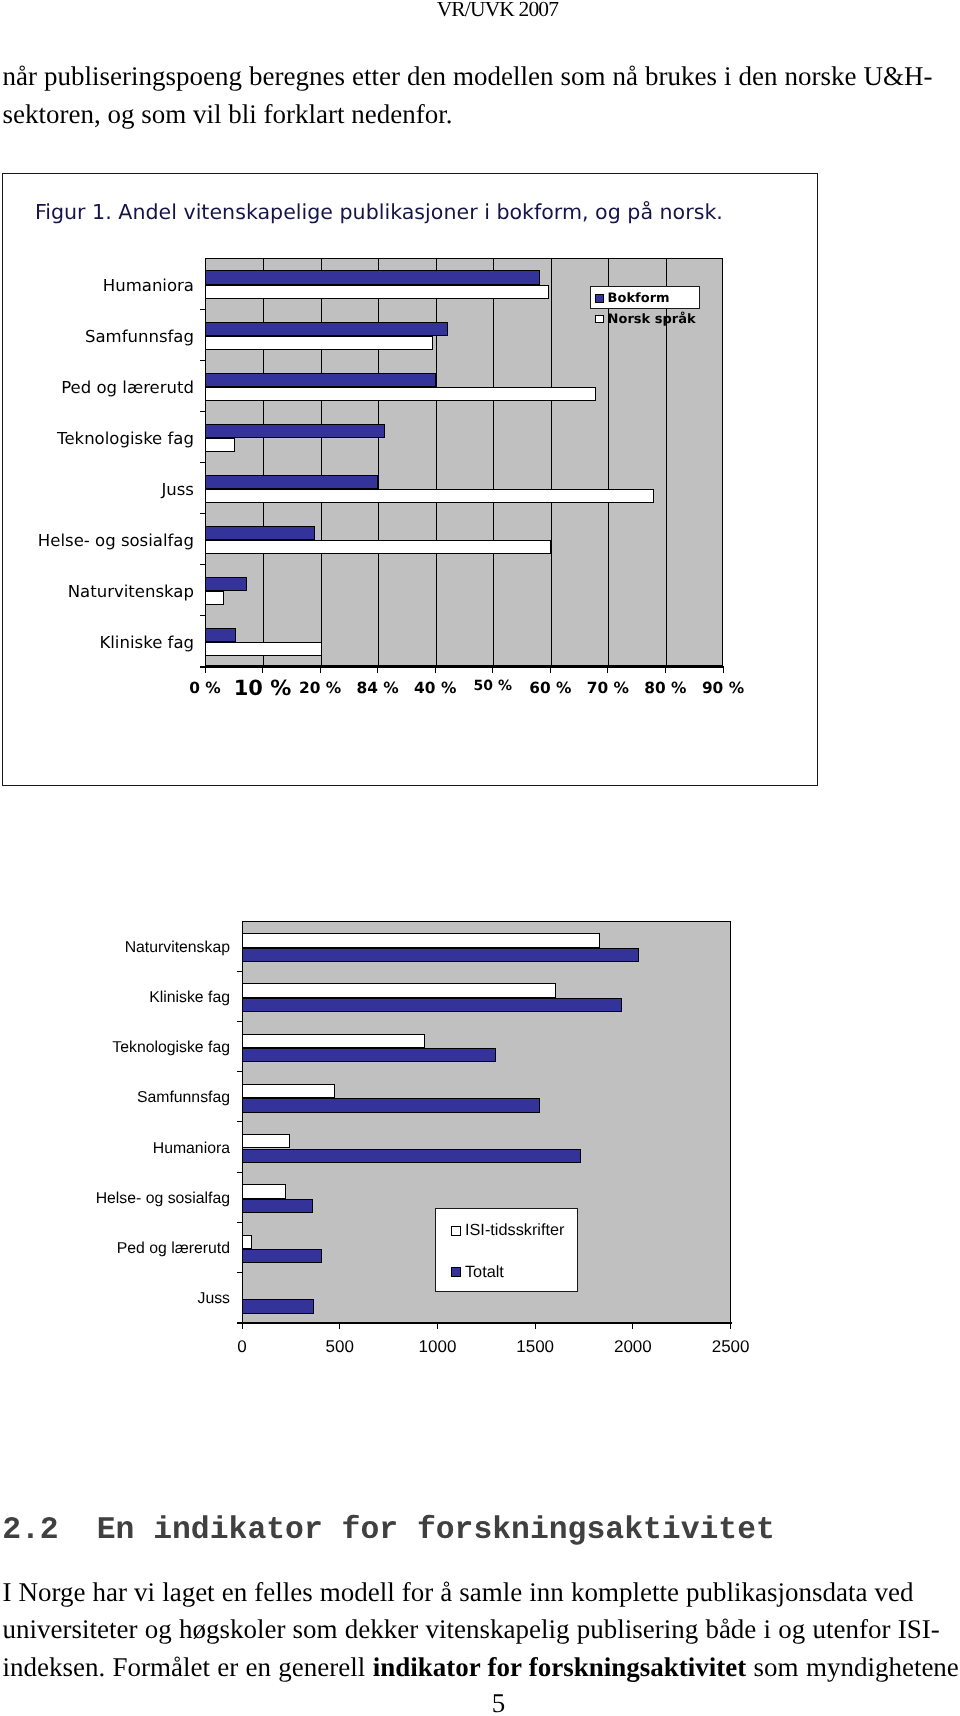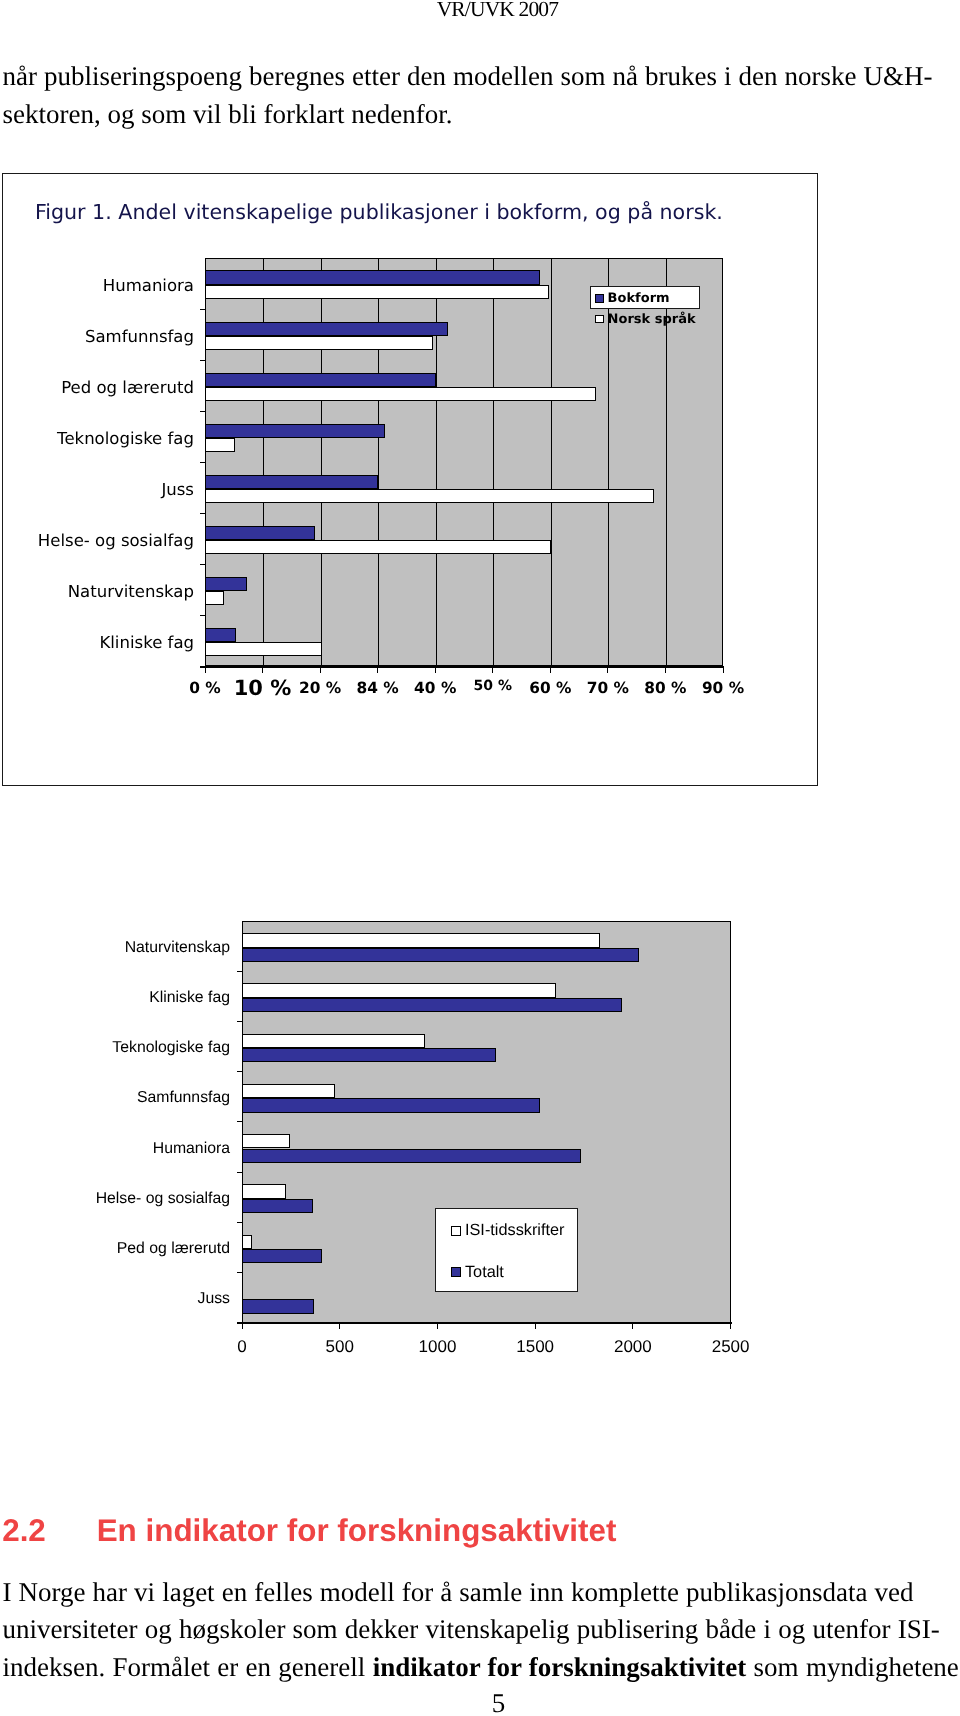--- a/index.html
+++ b/index.html
@@ -19,22 +19,22 @@
   .para.lead{left:2.6px;top:58.2px;width:930px;}
   .para.tail{left:2.5px;top:1573.5px;width:960px;text-align:left;}
   .para.tail .jline,.para.tail .l3{display:block;white-space:nowrap;}
   .para.tail .jline.w1{word-spacing:0.3px;}
   .para.tail .jline.w2{word-spacing:0.47px;}
   .para.tail .l3{word-spacing:0.55px;}
   .para b{font-weight:bold;}
 
   
   .h2{position:absolute;left:2.2px;top:1512.7px;width:900px;
-      font-family:Liberation Sans, sans-serif;font-size:31.4px;font-weight:bold;
-      line-height:36px;color:#ef4444;white-space:nowrap;}
+      font-family:Liberation Mono, monospace;font-size:31.4px;font-weight:bold;
+      line-height:36px;color:#404040;white-space:nowrap;}
   .h2 .num{display:inline-block;width:94.5px;}
 
   
   .fig1-frame{position:absolute;left:1.6px;top:173px;width:816.8px;height:613px;
               border:1px solid #1a1a1a;box-sizing:border-box;background:#fff;}
   .fig-cap{position:absolute;font-family:"DejaVu Sans",sans-serif;color:#14144b;}
   .fig1-cap{left:34.9px;top:198.6px;width:760px;font-size:20.6px;line-height:26px;}
   .fig2-cap{left:33.8px;top:845.7px;width:700px;font-size:18.4px;line-height:22px;}
 
   

